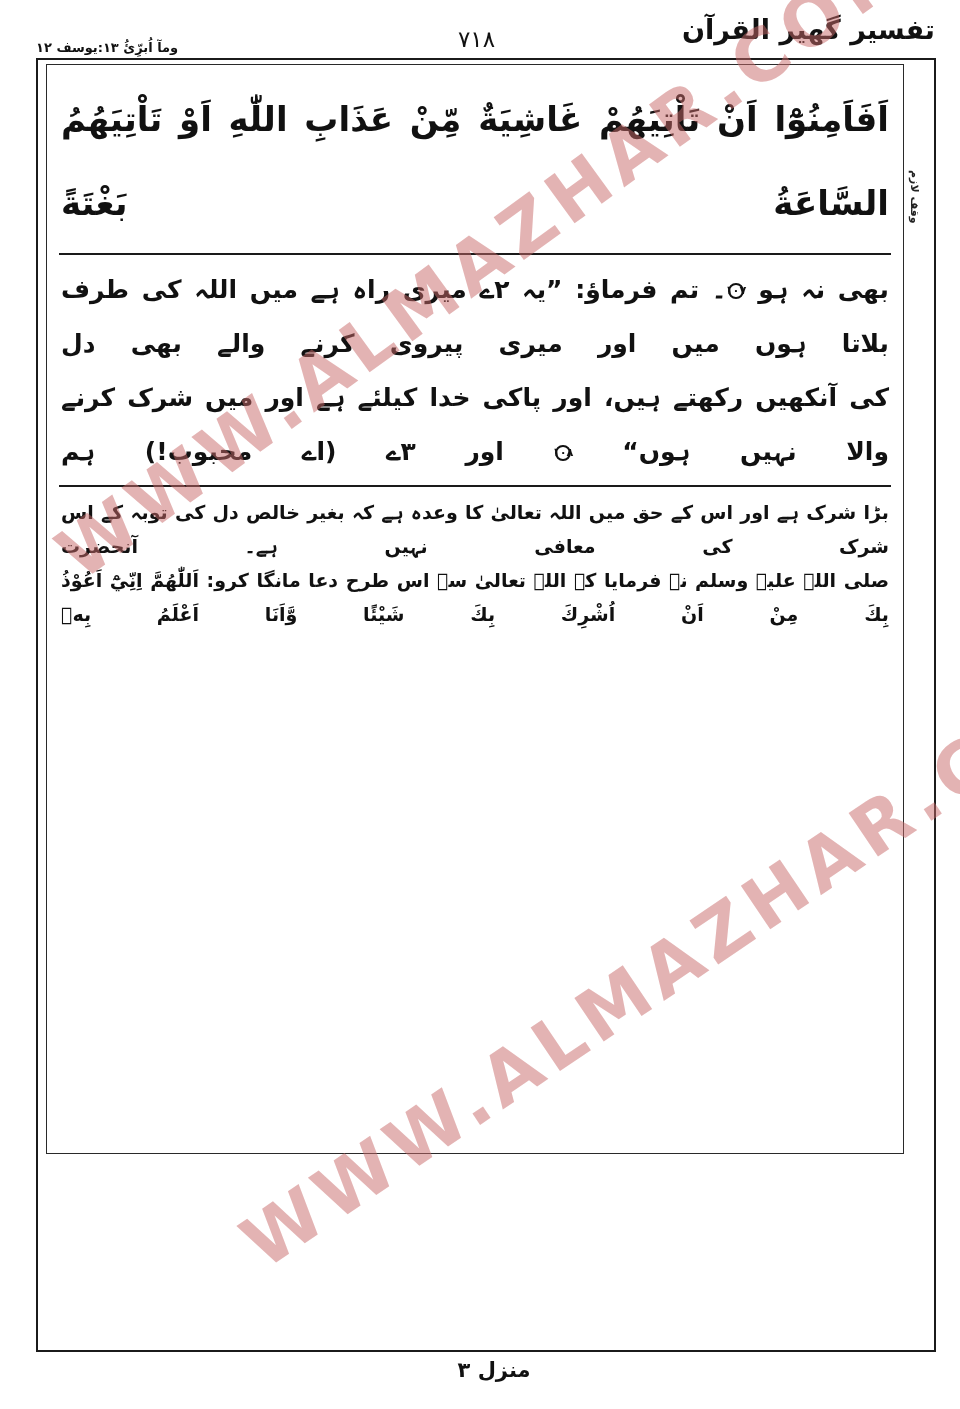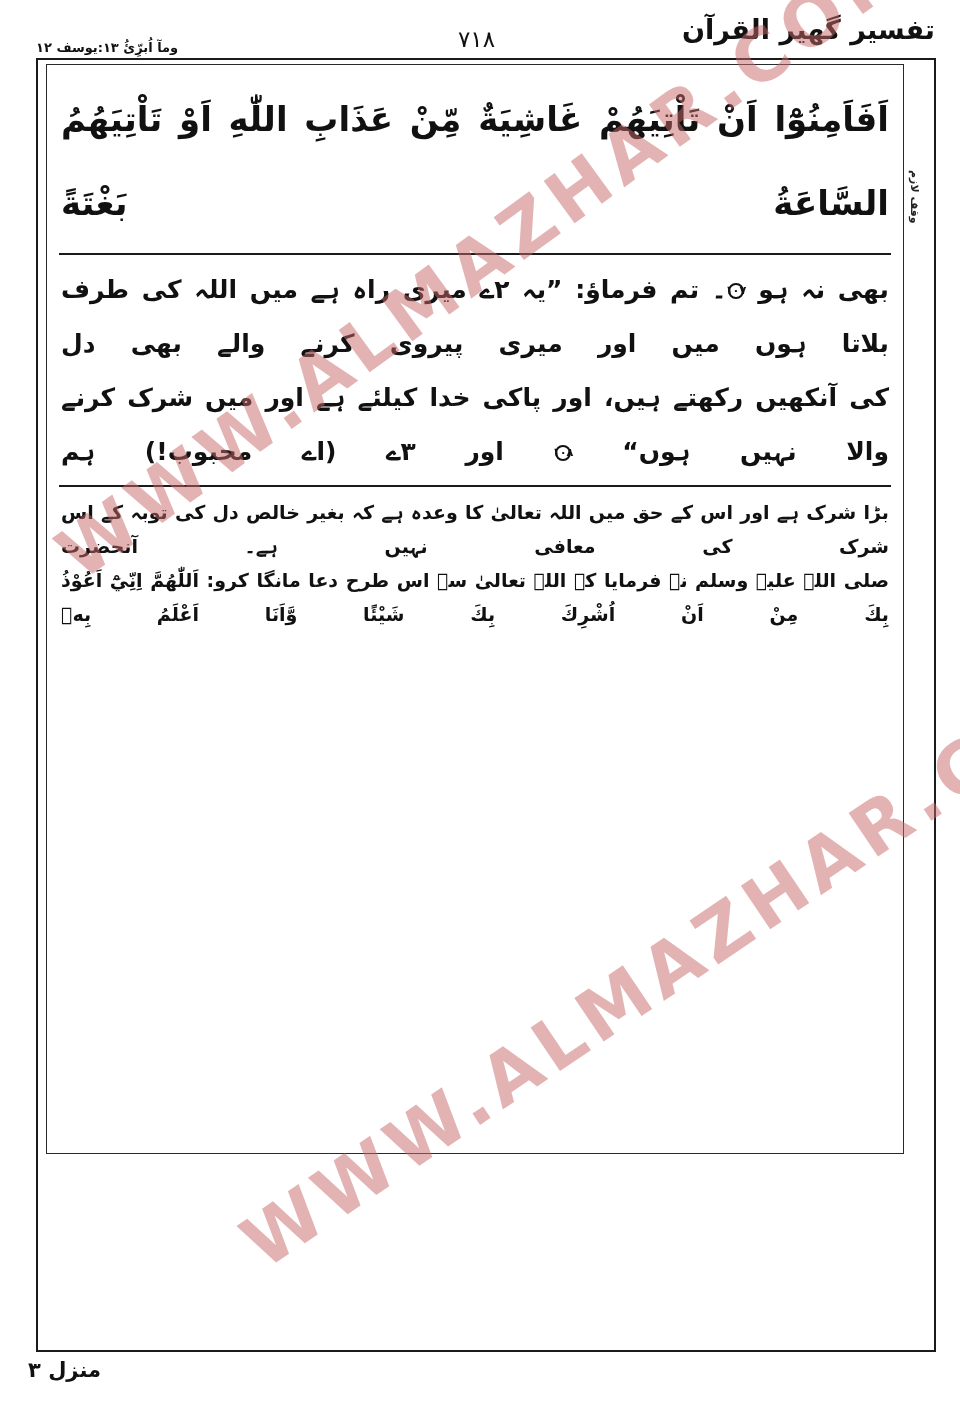--- a/index.html
+++ b/index.html
@@ -31,21 +31,21 @@
   #commentary-section{padding:8px 2px 0;}
   #commentary-section .tline{font-size:19px;font-weight:700;line-height:34px;text-align:justify;text-align-last:justify;}
   
   .verse-circle{
     display:inline-flex;align-items:center;justify-content:center;
     width:1.05em;height:1.05em;border:2px solid #111;border-radius:50%;
     font-size:.45em;font-weight:bold;vertical-align:.35em;line-height:1;margin:0 .15em;
   }
   .stop-mark{font-size:.45em;vertical-align:super;font-weight:bold;margin:0 .1em;}
   
-  .page-footer{position:absolute;left:0;right:0;top:1358px;text-align:left;font-size:21px;font-weight:bold;z-index:2;padding-left:28px;}
+  .page-footer{position:absolute;left:0;right:0;top:1358px;text-align:center;font-size:21px;font-weight:bold;z-index:2;padding-left:28px;}
   
   .watermark{
     position:absolute;z-index:4;pointer-events:none;white-space:nowrap;
     font-family:"DejaVu Sans",sans-serif;font-weight:bold;font-size:72px;letter-spacing:7px;
     opacity:.50;transform-origin:left center;
   }
   .wm-1{left:66px;top:520px;transform:rotate(-36deg);}
   .wm-2{left:250px;top:1208px;transform:rotate(-34deg);}
 </style>
 </head>

